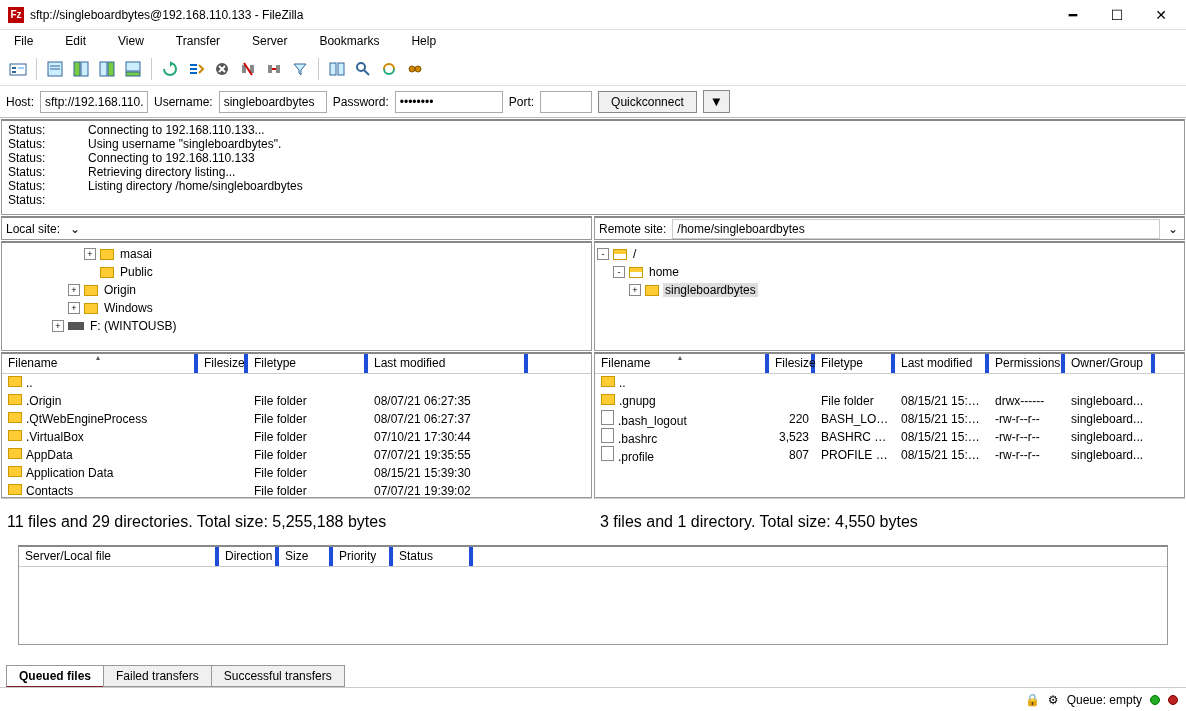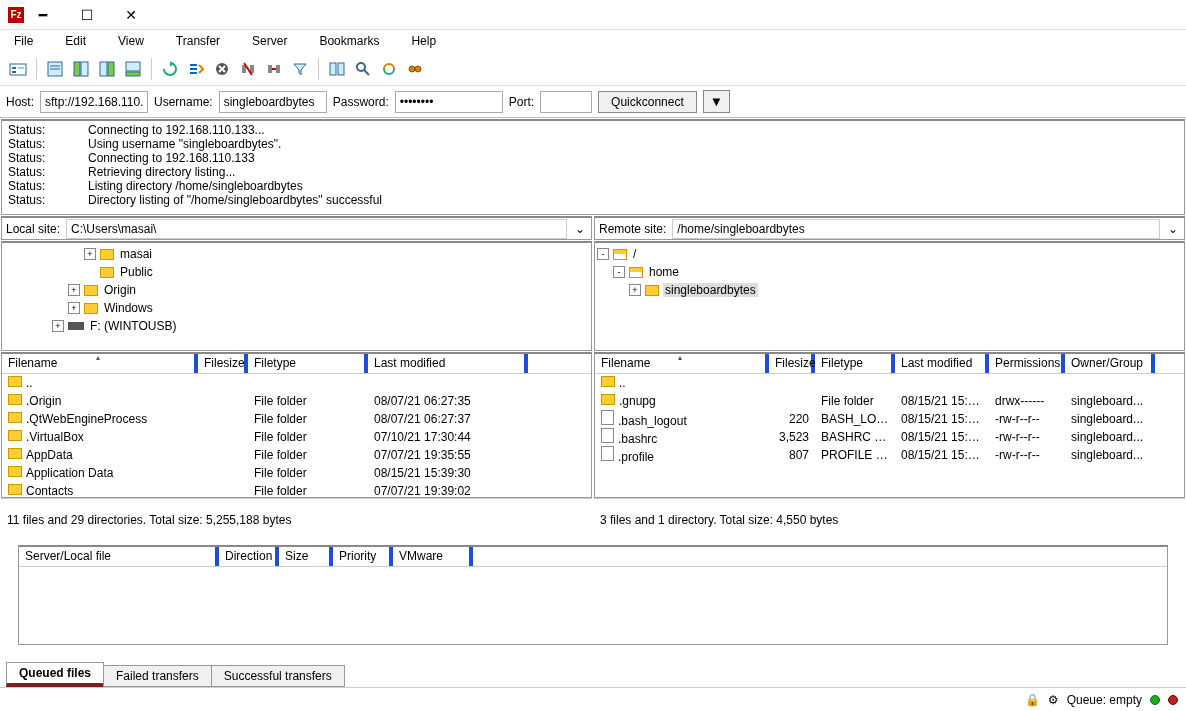--- a/index.html
+++ b/index.html
@@ -37,40 +37,41 @@
 .tree-label { padding: 0 2px; }
 .tree-label.sel { background: #ddd; }
 .file-pane { flex: 1; border: 1px solid #999; border-top: 2px solid #888; margin-top: 1px; display: flex; flex-direction: column; min-height: 0; }
 .fh { display: flex; border-bottom: 1px solid #ccc; height: 20px; background: #fff; }
 .fh-cell { padding: 2px 6px; border-right: 4px solid #1d4ed8; font-size: 12px; position: relative; }
 .sort-ind { position: absolute; left: 50%; top: -1px; transform: translateX(-50%); font-size: 8px; color: #555; }
 .fb { flex: 1; overflow: auto; }
 .fr { display: flex; height: 18px; align-items: center; }
 .fr-cell { padding: 0 6px; white-space: nowrap; overflow: hidden; text-overflow: ellipsis; }
 .file-ico { width: 13px; height: 15px; border: 1px solid #888; background: #fff; margin-right: 4px; display: inline-block; flex-shrink: 0; }
-.status-line { height: 20px; border-top: 1px solid #ccc; padding: 14px 6px; font-size: 12px; }
+.status-line { height: 20px; border-top: 1px solid #ccc; padding: 14px 6px; font-size: 16px; }
 .lc1 { width: 196px; } .lc2 { width: 50px; text-align: right; } .lc3 { width: 120px; } .lc4 { width: 160px; }
 .rc1 { width: 174px; } .rc2 { width: 46px; text-align: right; } .rc3 { width: 80px; } .rc4 { width: 94px; } .rc5 { width: 76px; } .rc6 { width: 90px; }
 .queue-pane { height: 100px; border: 1px solid #999; border-top: 2px solid #888; margin: 18px; display: flex; flex-direction: column; }
 .qh { display: flex; border-bottom: 1px solid #ccc; height: 20px; }
 .tabs-row { height: 24px; display: flex; align-items: flex-end; padding: 0 6px; gap: 0; }
 .tab { border: 1px solid #999; padding: 3px 12px; cursor: pointer; background: #f0f0f0; font-size: 12px; margin-right: -1px; }
-.tab.active { background: #fff; border-bottom: 4px solid #7f1d1d; font-weight: bold; }
+.tab.active { background: #fff; border-bottom: 1px solid #7f1d1d; font-weight: bold; }
 .statusbar { height: 24px; border-top: 1px solid #ccc; display: flex; align-items: center; justify-content: flex-end; padding: 0 8px; gap: 8px; font-size: 12px; }
 .dot { width: 10px; height: 10px; border-radius: 50%; display: inline-block; }
 .dot.green { background: #2a2; border: 1px solid #070; }
 .dot.red { background: #b22; border: 1px solid #700; }
 .lock-ico { color: #c90; }
 svg { display: block; }
 </style>
 </head>
 <body>
 
 <div class="titlebar">
   <span class="titlebar-icon">Fz</span>
+  <span class="titlebar-title">sftp://singleboardbytes@192.168.110.133 - FileZilla</span>
   <div class="win-controls">
     <div class="win-ctrl">━</div>
     <div class="win-ctrl">☐</div>
     <div class="win-ctrl">✕</div>
   </div>
 </div>
 
 <div class="menubar" id="menubar">
     <div class="menu-item">File</div>
     <div class="menu-item">Edit</div>
@@ -213,30 +214,28 @@
     <div class="log-line">
       <span class="log-label">Status:</span>
       <span>Retrieving directory listing...</span>
     </div>
     <div class="log-line">
       <span class="log-label">Status:</span>
       <span>Listing directory /home/singleboardbytes</span>
     </div>
     <div class="log-line">
       <span class="log-label">Status:</span>
-      <span>Directory listing of "/home/singleboardbytes" successful</span>
     </div>
   </div>
 
 <div class="panes">
 
   <div class="pane-col">
     <div class="path-row">
       <span class="path-label">Local site:</span>
-      <input class="path-input" value="C:\Users\masai\" style="">
       <span style="padding:0 6px;cursor:pointer">⌄</span>
     </div>
     <div class="tree-pane" id="local-tree">
         <div class="tree-node">
           <span class="tree-spacer"></span>
           <span class="tree-spacer"></span>
           <span class="tree-spacer"></span>
           <span class="tree-spacer"></span>
           <span class="tree-spacer"></span>
           <span class="tree-toggle">+</span>
@@ -422,21 +421,21 @@
     <div class="status-line">3 files and 1 directory. Total size: 4,550 bytes</div>
   </div>
 </div>
 
 <div class="queue-pane">
   <div class="qh" id="queue-fh">
       <div class="fh-cell " style="width: 200px;">Server/Local file</div>
       <div class="fh-cell " style="width: 60px;">Direction</div>
       <div class="fh-cell " style="width: 54px;">Size</div>
       <div class="fh-cell " style="width: 60px;">Priority</div>
-      <div class="fh-cell " style="width: 80px;">VMware</div>
+      <div class="fh-cell " style="width: 80px;">Status</div>
     </div>
   <div style="flex:1"></div>
 </div>
 
 <div class="tabs-row" id="tabs-row">
     <div class="tab active">Queued files</div>
     <div class="tab">Failed transfers</div>
     <div class="tab">Successful transfers</div>
   </div>
 

